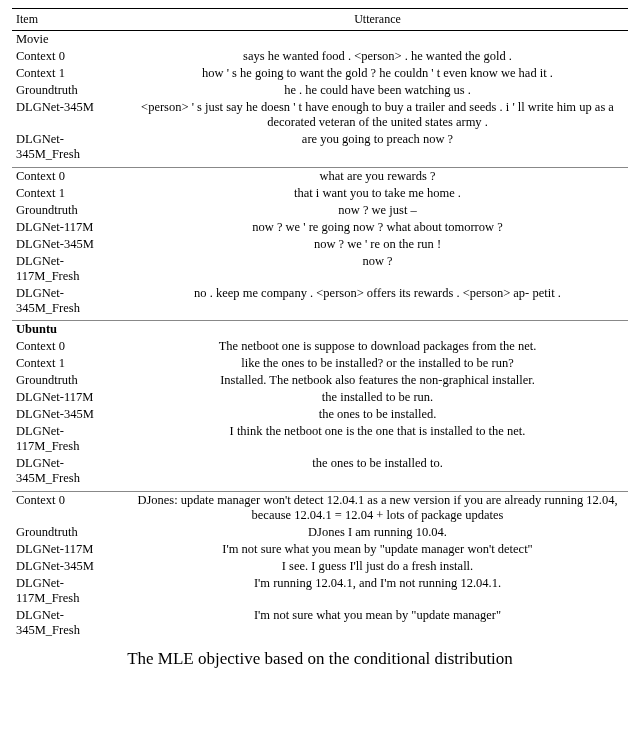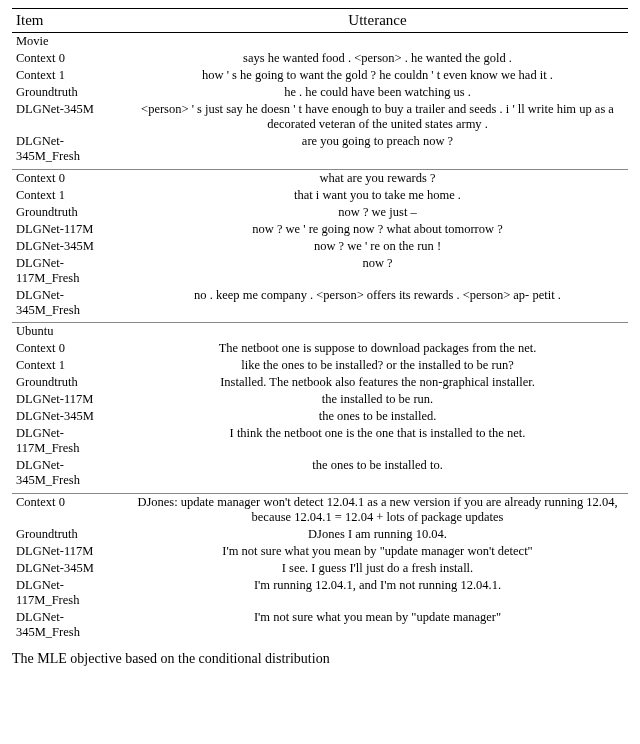--- a/index.html
+++ b/index.html
@@ -17,35 +17,35 @@
     table {
       width: 100%;
       border-collapse: collapse;
     }
     th {
       font-weight: normal;
       text-align: left;
       border-top: 1.5px solid #000;
       border-bottom: 1px solid #000;
       padding: 3px 4px;
-      font-size: 15px;
+      font-size: 12px;
     }
     td {
       padding: 1px 4px;
       vertical-align: top;
       font-size: 12.5px;
     }
     tr.spacer td { height: 4px; }
     .col-item { width: 115px; min-width: 115px; }
     .col-utt { width: auto; text-align: center; }
     sup { font-size: 9px; }
     .bottom-text {
       margin-top: 10px;
-      font-size: 14px;
-      text-align: left;
+      font-size: 17px;
+      text-align: center;
       font-style: normal;
     }
   </style>
 </head>
 <body>
 
 <div class="page">
   <table>
     <thead>
       <tr>
@@ -108,21 +108,21 @@
           <td class="col-utt">now ?</td>
         </tr>
         <tr>
           <td class="col-item"><span>DLGNet-345M_Fresh</span></td>
           <td class="col-utt">no . keep me company . &lt;person&gt; offers its rewards . &lt;person&gt; ap- petit .</td>
         </tr>
         <tr class="spacer">
           <td colspan="2"></td>
         </tr>
         <tr style="border-top: 1px solid rgb(153, 153, 153);">
-          <td colspan="2" style="font-weight: normal; border-top: 1px solid rgb(136, 136, 136);">Ubuntu</td>
+          <td colspan="2" style="font-weight: bold; border-top: 1px solid rgb(136, 136, 136);">Ubuntu</td>
         </tr>
         <tr>
           <td class="col-item"><span>Context 0</span></td>
           <td class="col-utt">The netboot one is suppose to download packages from the net.</td>
         </tr>
         <tr>
           <td class="col-item"><span>Context 1</span></td>
           <td class="col-utt">like the ones to be installed? or the installed to be run?</td>
         </tr>
         <tr>

